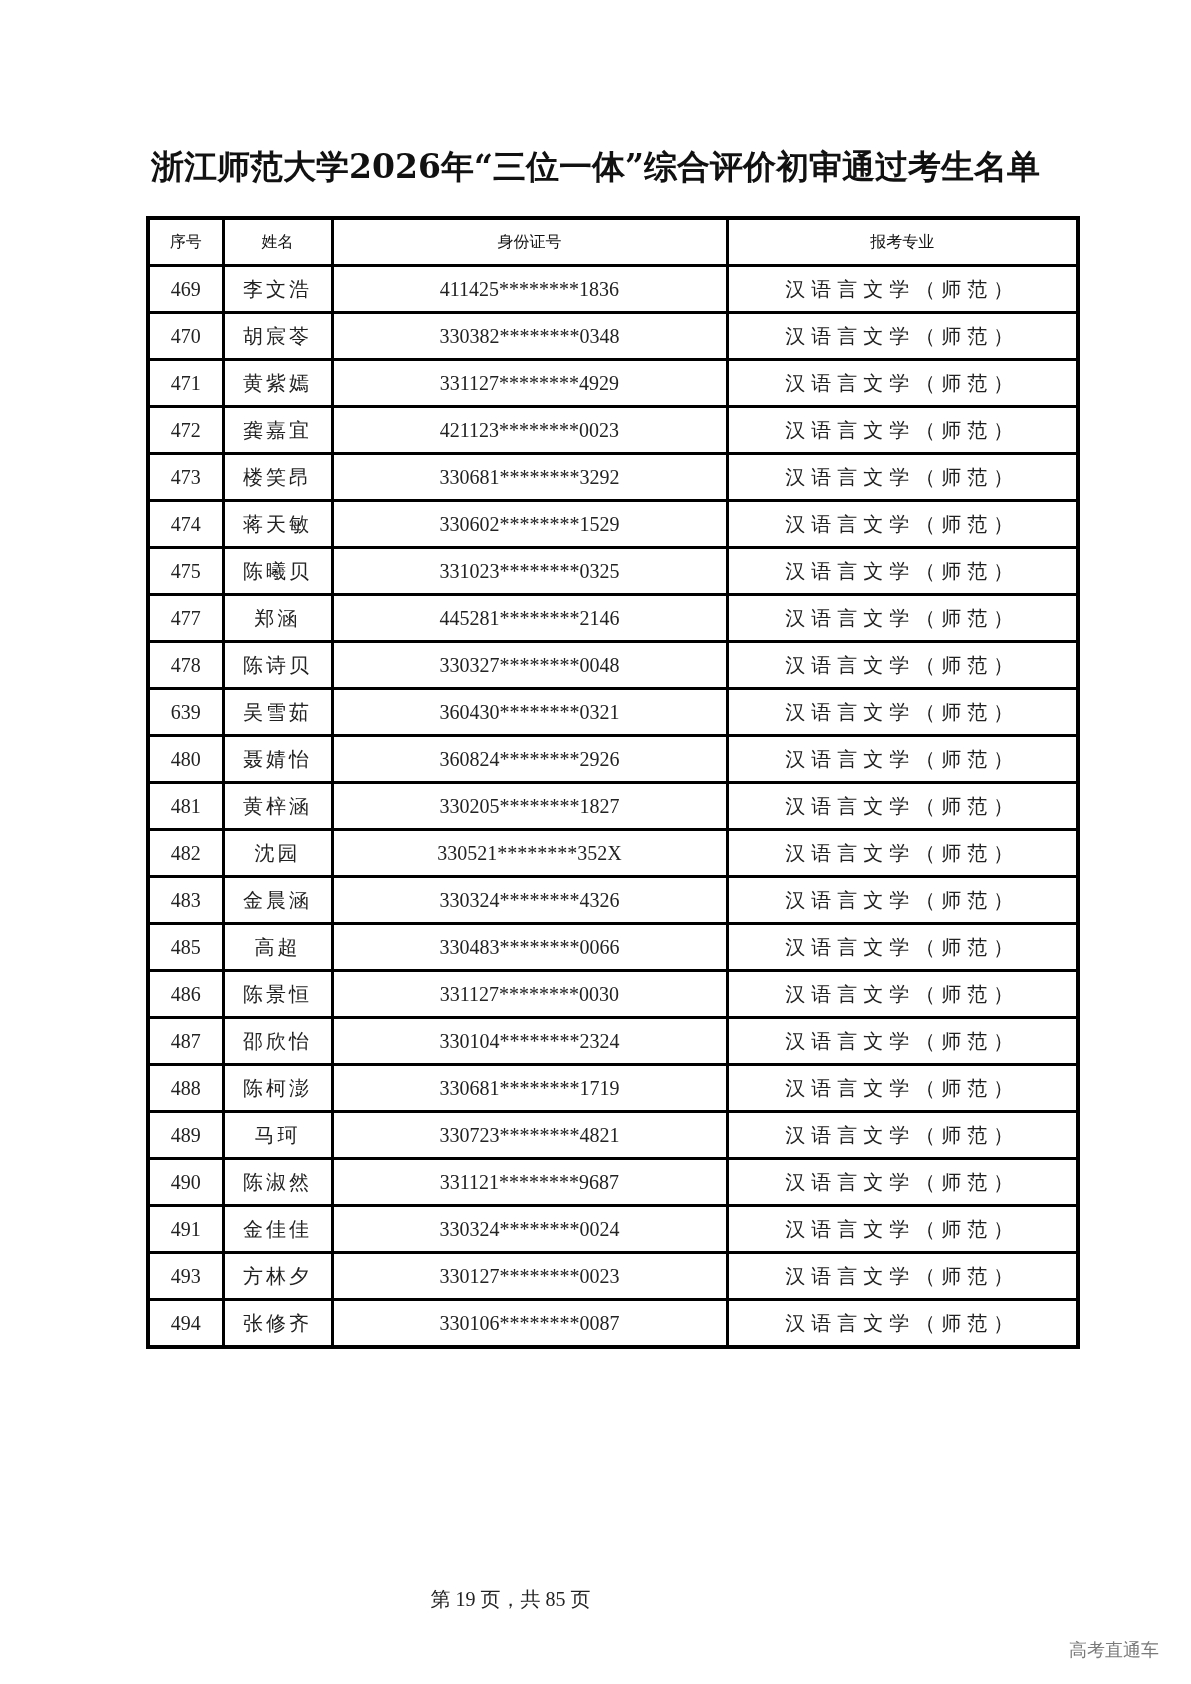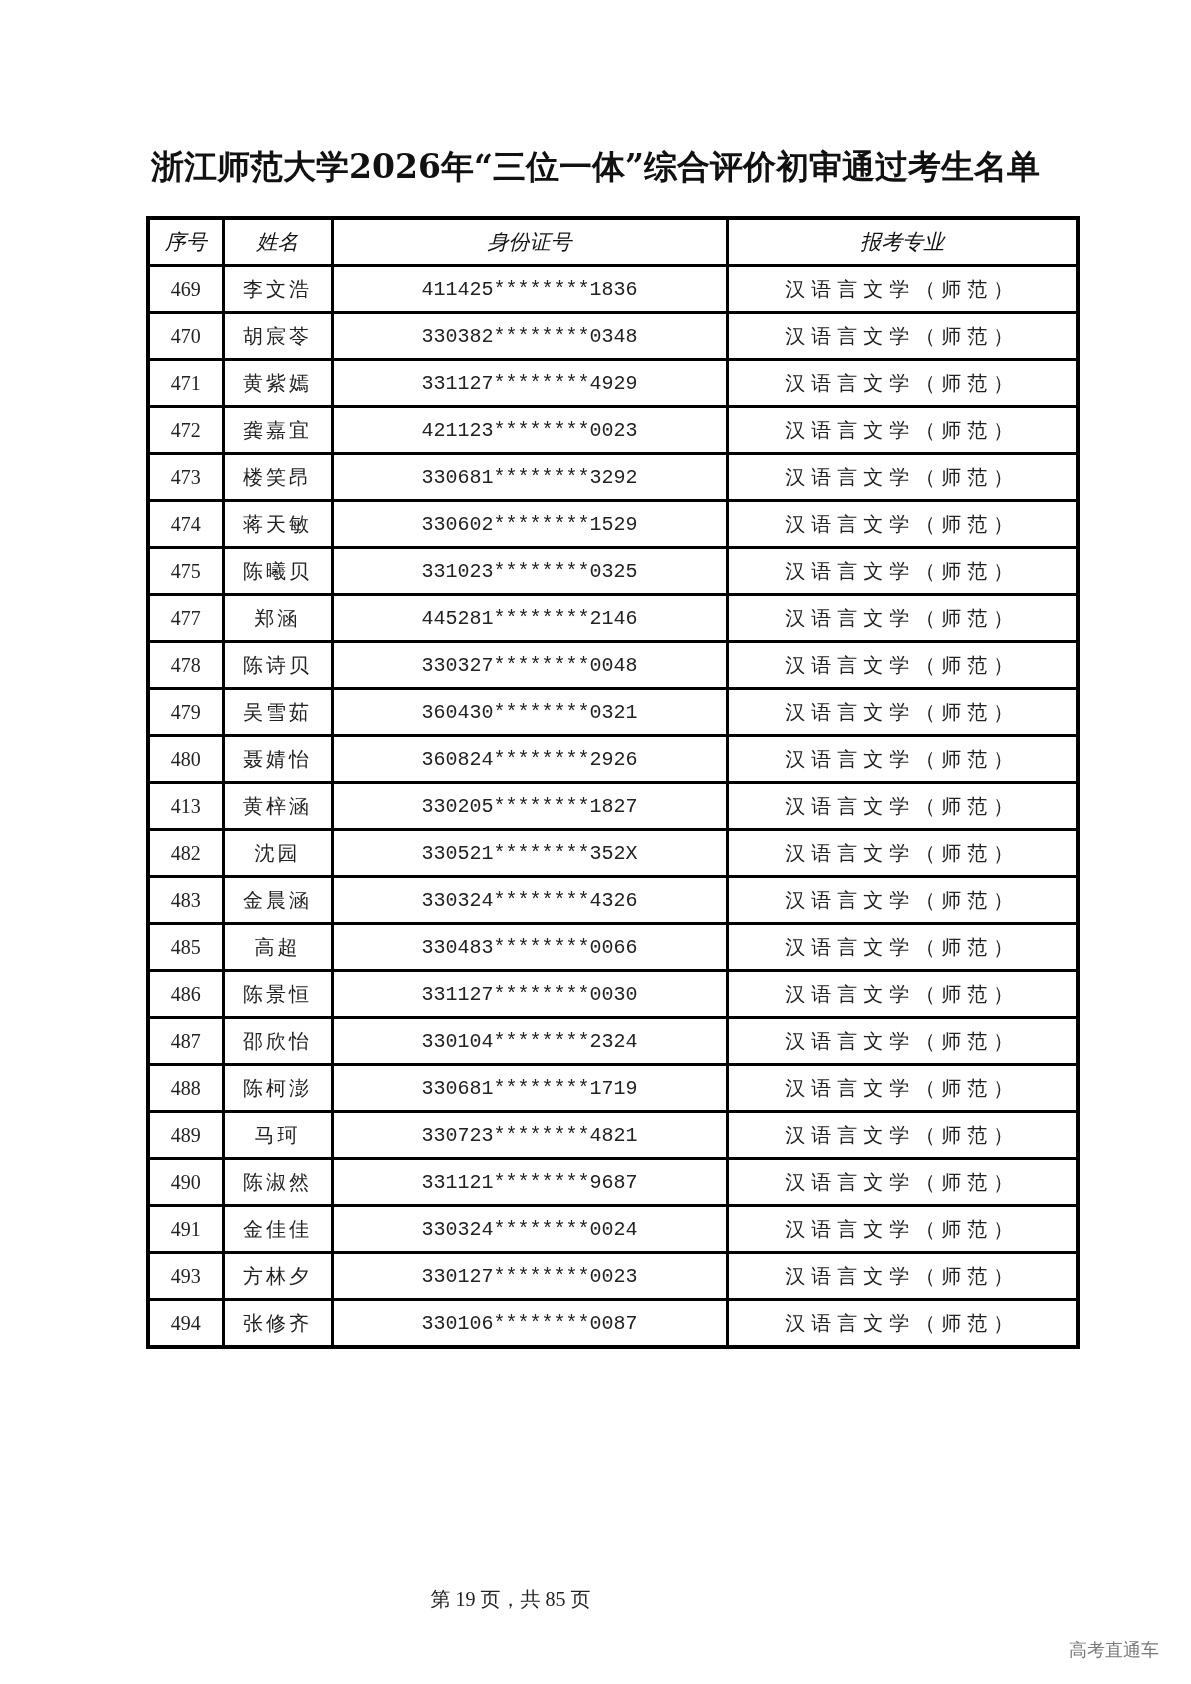--- a/index.html
+++ b/index.html
@@ -45,31 +45,30 @@
       border: 3px solid #000;
       text-align: center;
       vertical-align: middle;
       height: 44px;
       padding: 0;
       white-space: nowrap;
     }
     .roster-table th {
       font-family: "DejaVu Sans", "Liberation Sans", sans-serif;
       font-weight: normal;
-      font-size: 21px;
+      font-size: 16px;
       color: #111;
-      font-style: italic;
     }
     .roster-table td {
       font-size: 20px;
       color: #222;
     }
     .cell-seq { font-family: "Liberation Serif", "DejaVu Serif", serif; font-size: 21px; }
     .cell-name { letter-spacing: 3px; font-size: 19px; }
-    .cell-id { font-family: Liberation Mono, monospace; font-size: 21px; }
+    .cell-id { font-family: Liberation Serif, serif; font-size: 21px; }
     .cell-major { letter-spacing: 6px; font-size: 19px; }
     .page-footer {
       position: absolute;
       left: 0;
       width: 1191px;
       top: 1586px;
       text-align: center;
       font-family: "Liberation Serif", "DejaVu Serif", serif;
       font-size: 20px;
       color: #222;
@@ -155,33 +154,33 @@
         <td class="cell-id">445281********2146</td>
         <td class="cell-major">汉语言文学（师范）</td>
       </tr>
       <tr>
         <td class="cell-seq">478</td>
         <td class="cell-name">陈诗贝</td>
         <td class="cell-id">330327********0048</td>
         <td class="cell-major">汉语言文学（师范）</td>
       </tr>
       <tr>
-        <td class="cell-seq">479</td>
+        <td class="cell-seq">639</td>
         <td class="cell-name">吴雪茹</td>
         <td class="cell-id">360430********0321</td>
         <td class="cell-major">汉语言文学（师范）</td>
       </tr>
       <tr>
         <td class="cell-seq">480</td>
         <td class="cell-name">聂婧怡</td>
         <td class="cell-id">360824********2926</td>
         <td class="cell-major">汉语言文学（师范）</td>
       </tr>
       <tr>
-        <td class="cell-seq">413</td>
+        <td class="cell-seq">481</td>
         <td class="cell-name">黄梓涵</td>
         <td class="cell-id">330205********1827</td>
         <td class="cell-major">汉语言文学（师范）</td>
       </tr>
       <tr>
         <td class="cell-seq">482</td>
         <td class="cell-name">沈园</td>
         <td class="cell-id">330521********352X</td>
         <td class="cell-major">汉语言文学（师范）</td>
       </tr>

